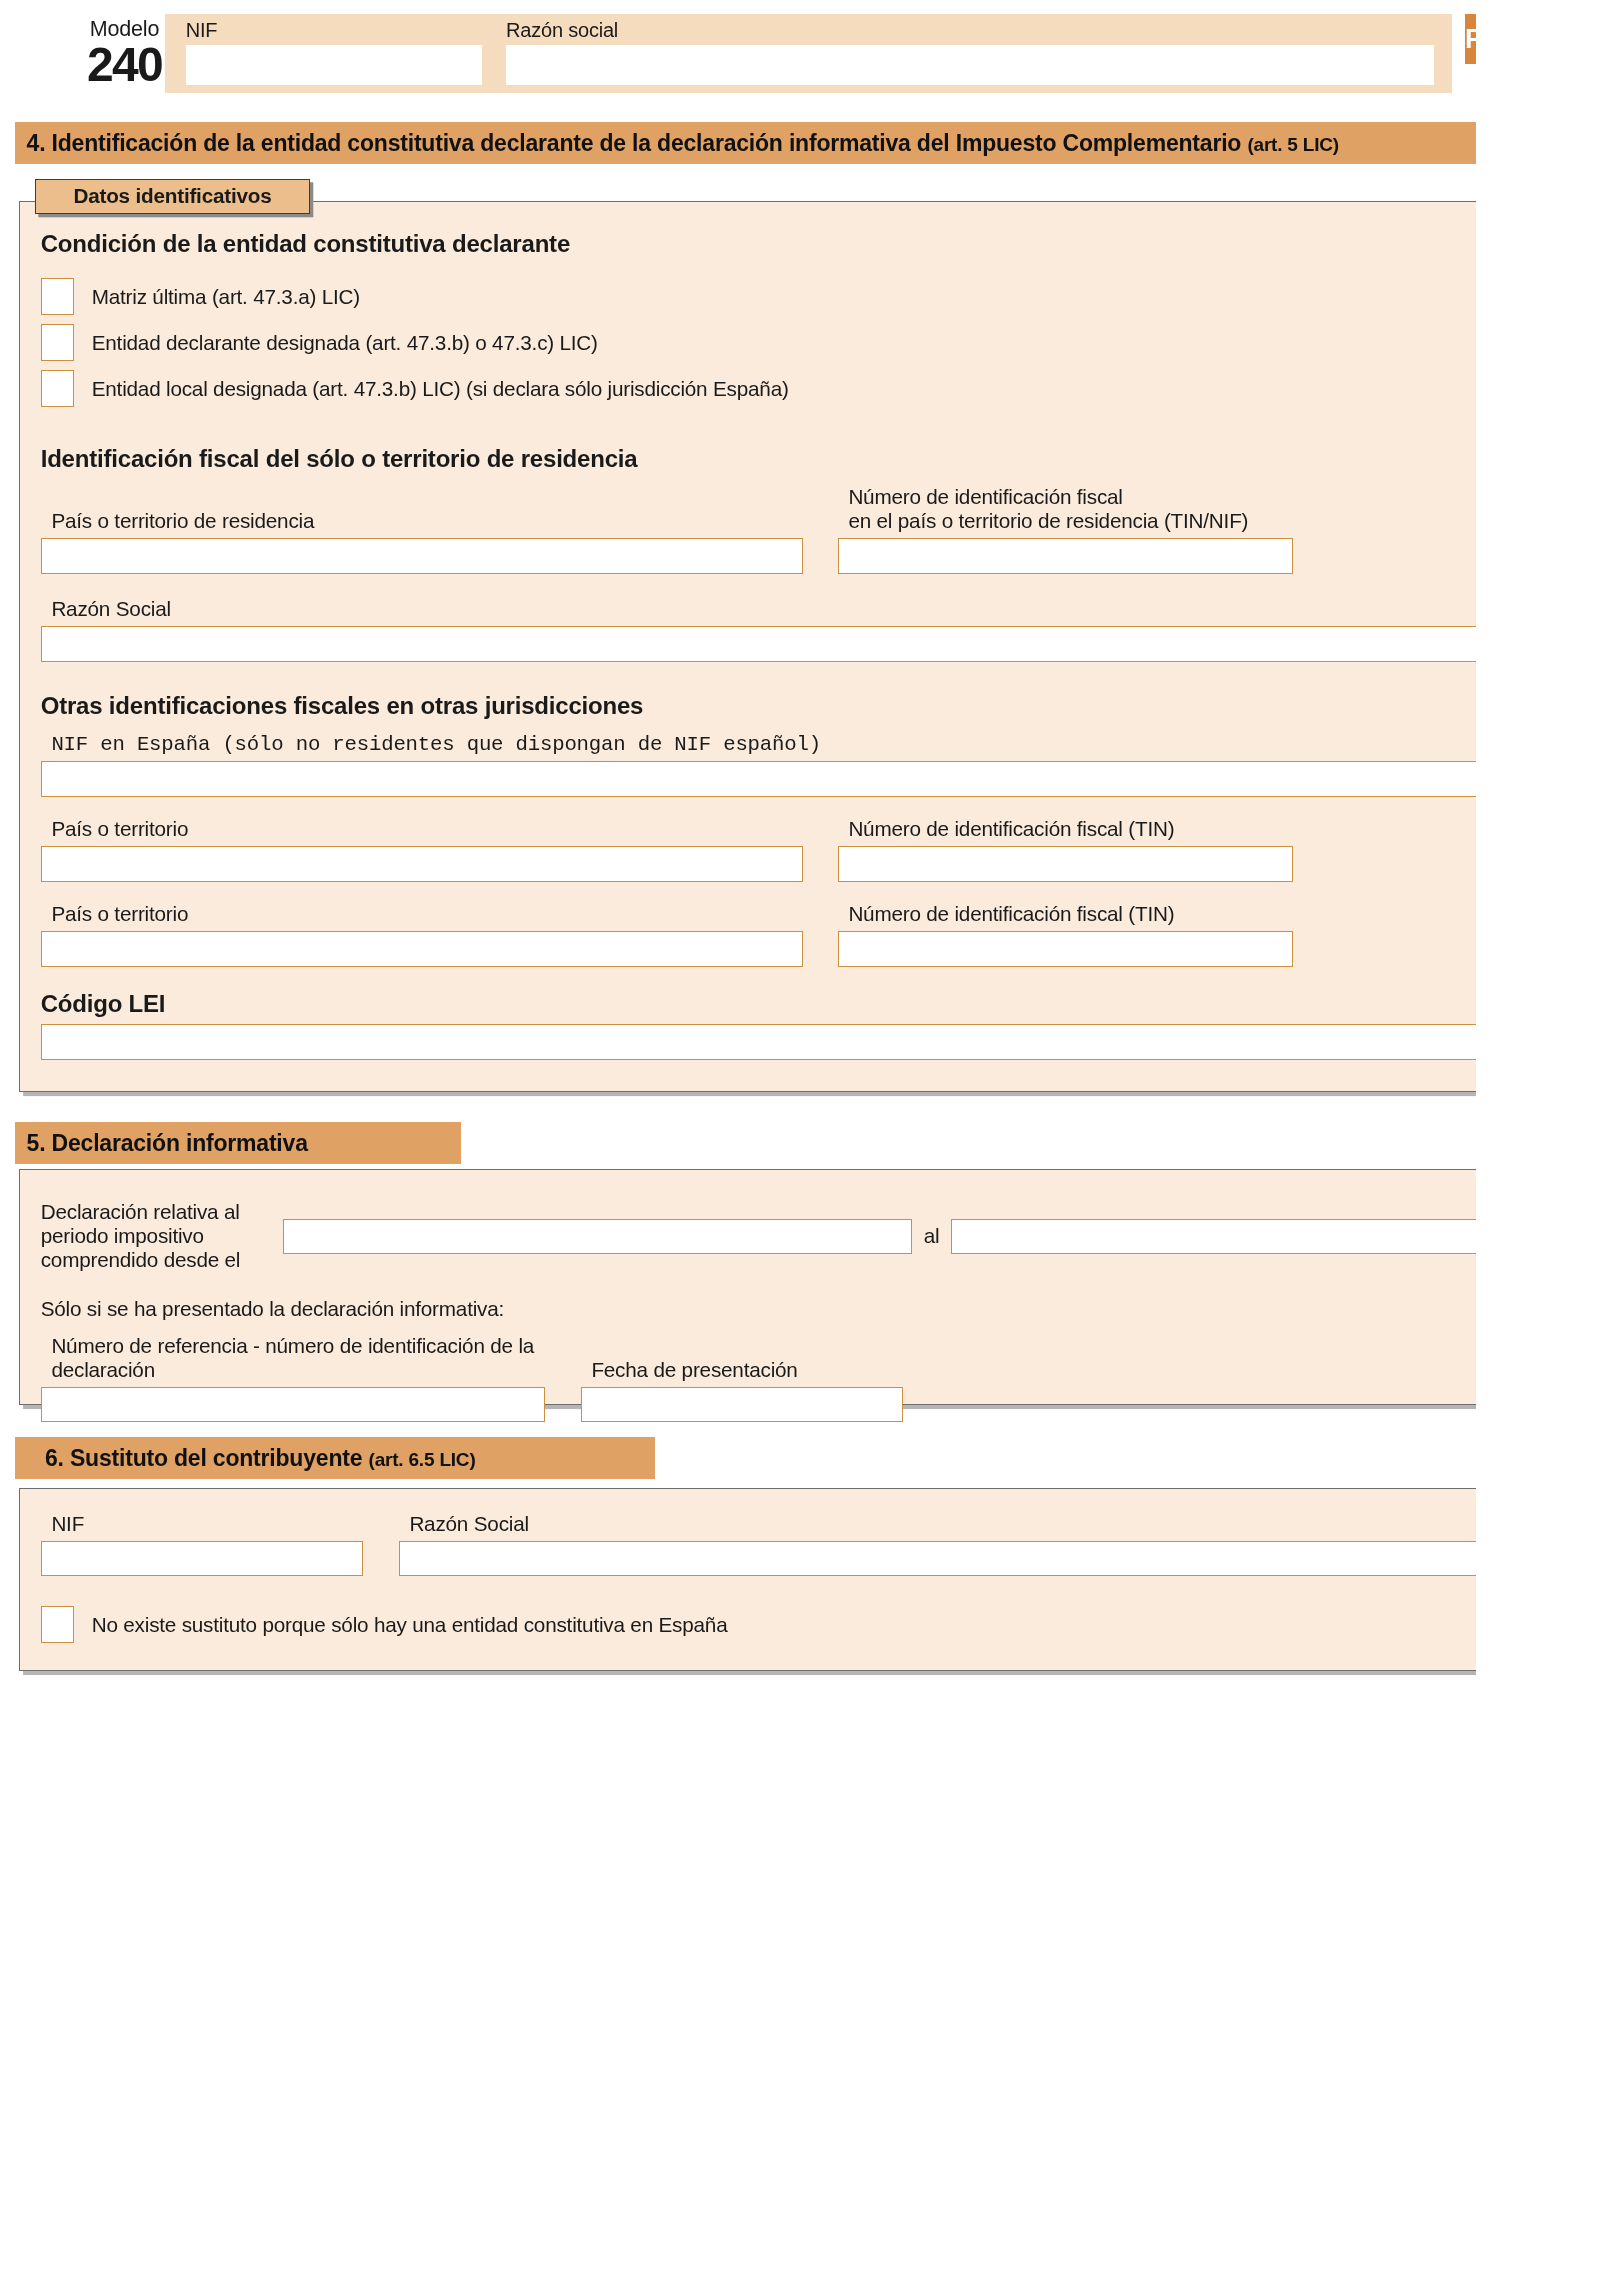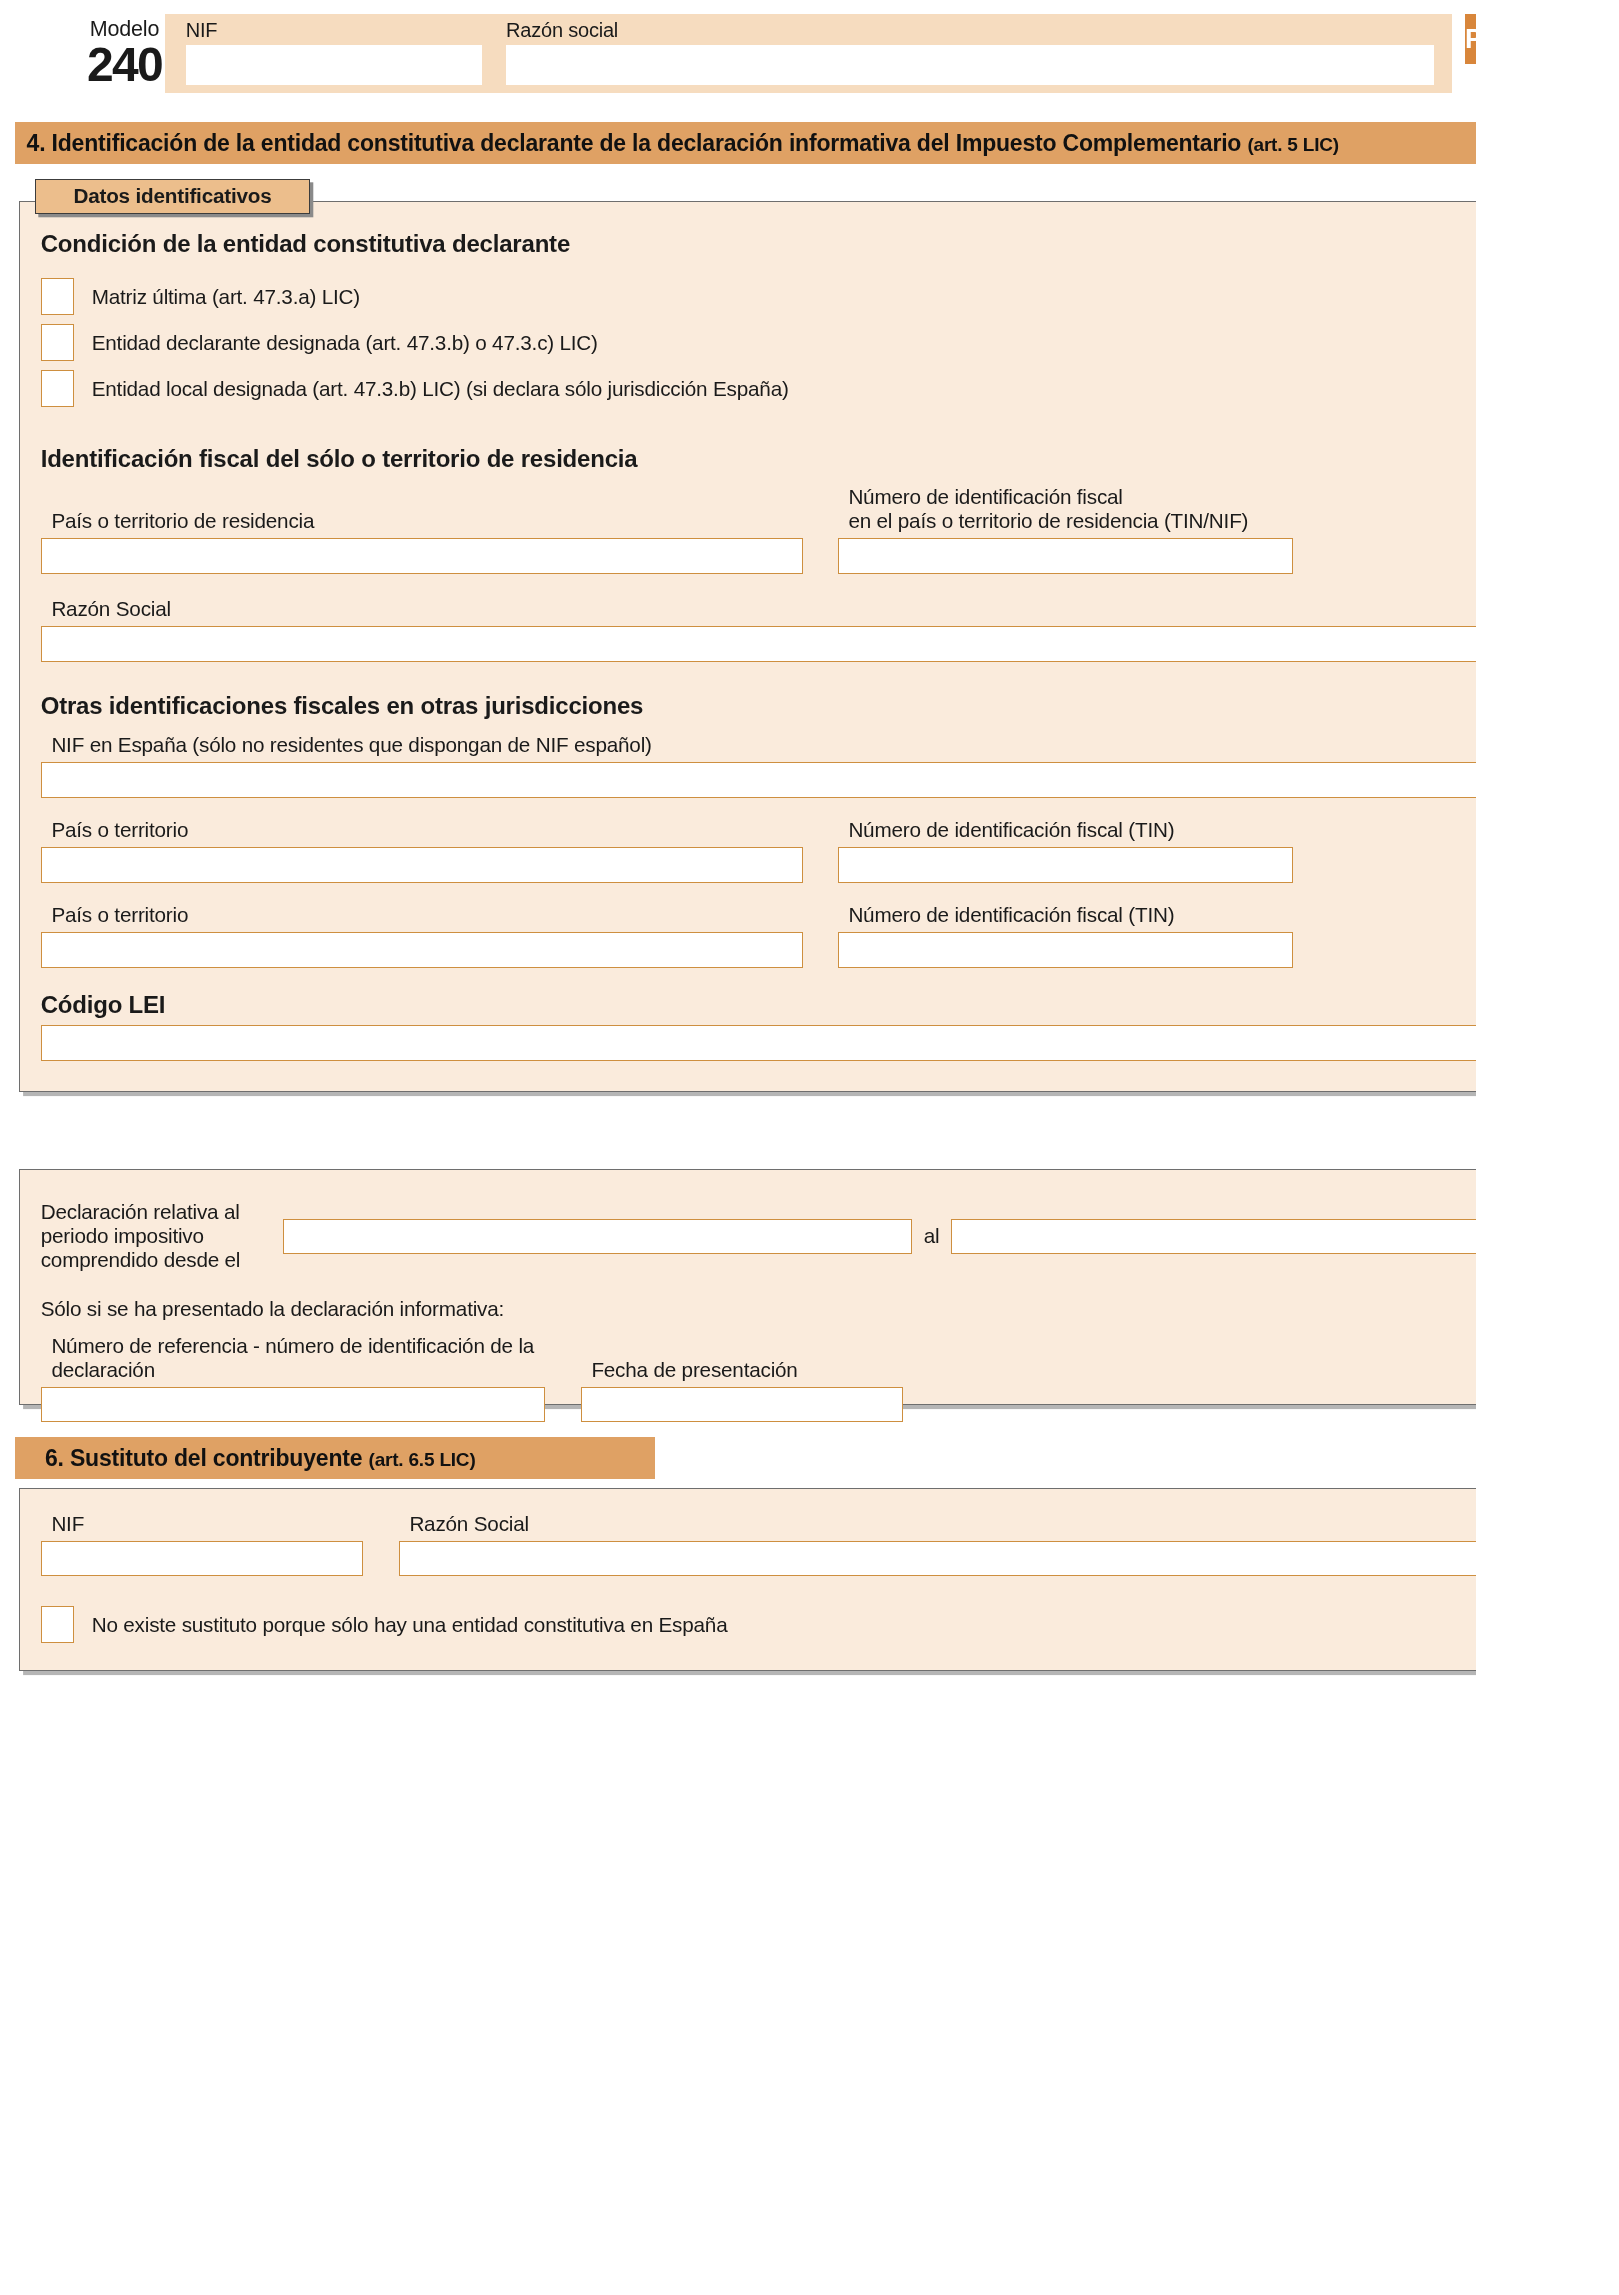--- a/index.html
+++ b/index.html
@@ -156,21 +156,21 @@
         <div class="lbl">en el país o territorio de residencia (TIN/NIF)</div>
         <input type="text" class="box" style="">
       </div>
     </div>
 
     <div class="lbl mt28">Razón Social</div>
     <input type="text" class="box w-full" style="">
 
     <div class="p-heading" style="margin-top:30px;">Otras identificaciones fiscales en otras jurisdicciones</div>
 
-    <div class="lbl" style="margin-top:13.2px;">NIF en España (sólo no residentes que dispongan de NIF español)</div>
+    <div class="lbl" style="margin-top:13.2px;font-family:Liberation Mono, monospace;">NIF en España (sólo no residentes que dispongan de NIF español)</div>
     <input type="text" class="box w-small" style="">
 
     <div class="cols mt24">
       <div class="col w-pais">
         <div class="lbl">País o territorio</div>
         <input type="text" class="box" style="">
       </div>
       <div class="col w-tin">
         <div class="lbl">Número de identificación fiscal (TIN)</div>
         <input type="text" class="box" style="">
@@ -185,20 +185,23 @@
       <div class="col w-tin">
         <div class="lbl">Número de identificación fiscal (TIN)</div>
         <input type="text" class="box" style="">
       </div>
     </div>
 
     <div class="p-heading" style="margin-top:23px;">Código LEI</div>
     <input type="text" class="box w-small" style="margin-top: 6.6px;">
   </div>
 
+  <div class="section-bar" id="bar5">
+    <span>5. Declaración informativa</span>
+  </div>
 
   <div class="panel" id="panel5">
     <div class="periodo-row">
       <span>Declaración relativa al periodo impositivo comprendido desde el</span>
       <input type="text" class="box inp-desde" style="">
       <span>al</span>
       <input type="text" class="box inp-al" style="">
     </div>
 
     <div class="solo-text">Sólo si se ha presentado la declaración informativa:</div>

